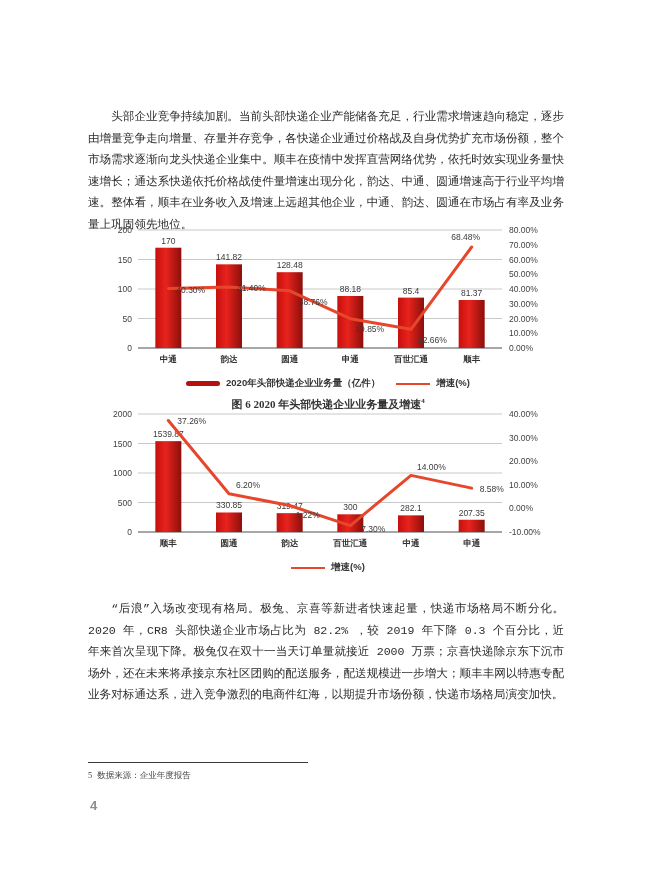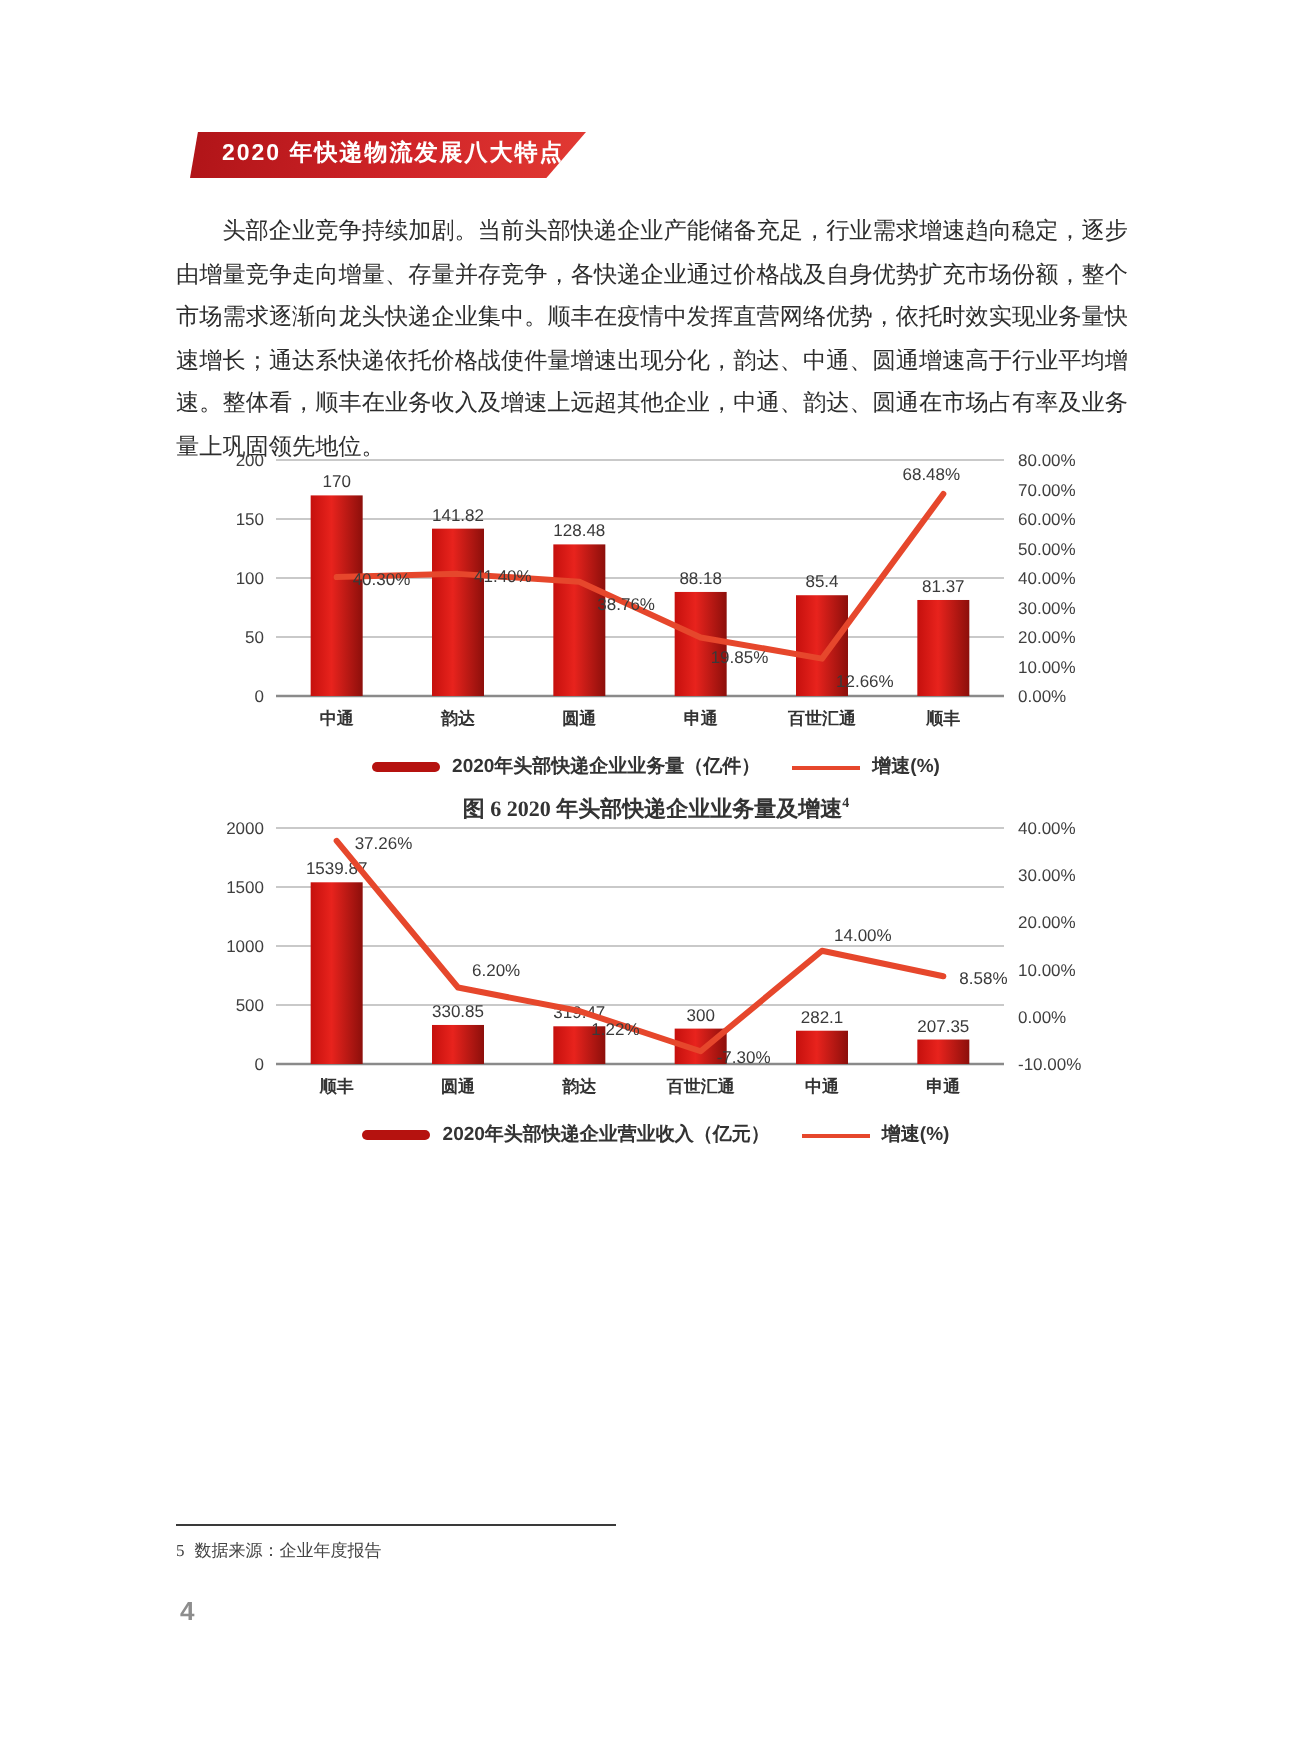--- a/index.html
+++ b/index.html
@@ -37,23 +37,20 @@
   .footnote{font-family:"Liberation Serif",serif;font-size:8.5px;color:#444;
             line-height:14px;}
   .footnote .fn-marker{margin-right:5px;}
   .page-number{position:absolute;left:90px;top:798px;font-size:13px;font-weight:bold;color:#8d8d8d;}
 </style>
 </head>
 <body>
 
 <div class="page">
 
-  <div class="banner">
-    <span>2020 年快递物流发展八大特点</span>
-  </div>
 
   <p class="para para1">头部企业竞争持续加剧。当前头部快递企业产能储备充足，行业需求增速趋向稳定，逐步由增量竞争走向增量、存量并存竞争，各快递企业通过价格战及自身优势扩充市场份额，整个市场需求逐渐向龙头快递企业集中。顺丰在疫情中发挥直营网络优势，依托时效实现业务量快速增长；通达系快递依托价格战使件量增速出现分化，韵达、中通、圆通增速高于行业平均增速。整体看，顺丰在业务收入及增速上远超其他企业，中通、韵达、圆通在市场占有率及业务量上巩固领先地位。</p>
 
   <div class="chart-block chart1">
     <svg class="chart" id="chart-svg-0" viewBox="0 0 468 152">
         <defs>
           <linearGradient id="barGrad0" x1="0" y1="0" x2="1" y2="0">
             <stop offset="0%" stop-color="#c5100d"></stop>
             <stop offset="40%" stop-color="#e8231d"></stop>
             <stop offset="100%" stop-color="#8c0f0b"></stop>
@@ -165,30 +162,27 @@
         <polyline points="74.33333333333333,14.466400000000007 135,87.768 195.66666666666666,99.5208 256.3333333333333,119.628 317,69.36 377.66666666666663,82.1512" fill="none" stroke="#e6472c" stroke-width="3" stroke-linejoin="round" stroke-linecap="round"></polyline>
         <text x="83.33333333333333" y="18.466400000000007" text-anchor="start" fill="#3a3a3a" font-size="8.5">37.26%</text>
         <text x="142" y="81.768" text-anchor="start" fill="#3a3a3a" font-size="8.5">6.20%</text>
         <text x="201.66666666666666" y="111.5208" text-anchor="start" fill="#3a3a3a" font-size="8.5">1.22%</text>
         <text x="264.3333333333333" y="125.628" text-anchor="start" fill="#3a3a3a" font-size="8.5">-7.30%</text>
         <text x="323" y="64.36" text-anchor="start" fill="#3a3a3a" font-size="8.5">14.00%</text>
         <text x="385.66666666666663" y="86.1512" text-anchor="start" fill="#3a3a3a" font-size="8.5">8.58%</text>
       </svg>
     <div class="legend">
       <span class="legend-item">
-        <span class="swatch-bar"></span>
-        <span>2020年头部快递企业营业收入（亿元）</span>
-      </span>
-      <span class="legend-item">
         <span class="swatch-line"></span>
         <span>增速(%)</span>
       </span>
     </div>
   </div>
 
+  <p class="para para2">“后浪”入场改变现有格局。极兔、京喜等新进者快速起量，快递市场格局不断分化。2020 年，CR8 头部快递企业市场占比为 82.2% ，较 2019 年下降 0.3 个百分比，近年来首次呈现下降。极兔仅在双十一当天订单量就接近 2000 万票；京喜快递除京东下沉市场外，还在未来将承接京东社区团购的配送服务，配送规模进一步增大；顺丰丰网以特惠专配业务对标通达系，进入竞争激烈的电商件红海，以期提升市场份额，快递市场格局演变加快。</p>
 
   <div class="footnote-area">
     <div class="footnote-rule"></div>
     <div class="footnote">
       <span class="fn-marker">5</span><span>数据来源：企业年度报告</span>
     </div>
   </div>
 
   <div class="page-number">4</div>
 

